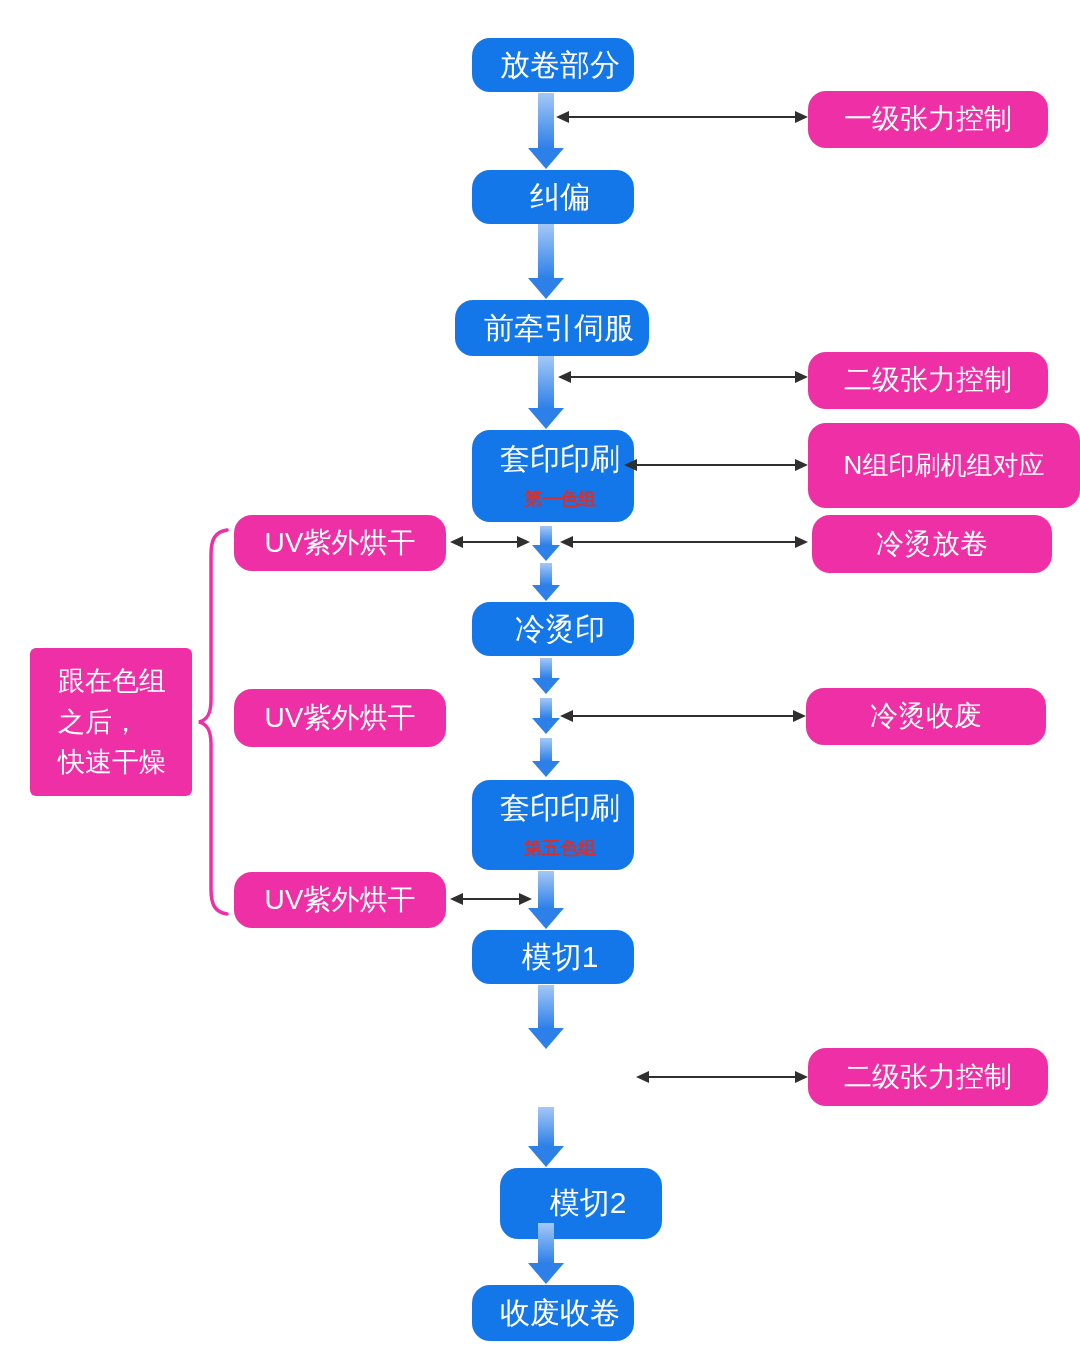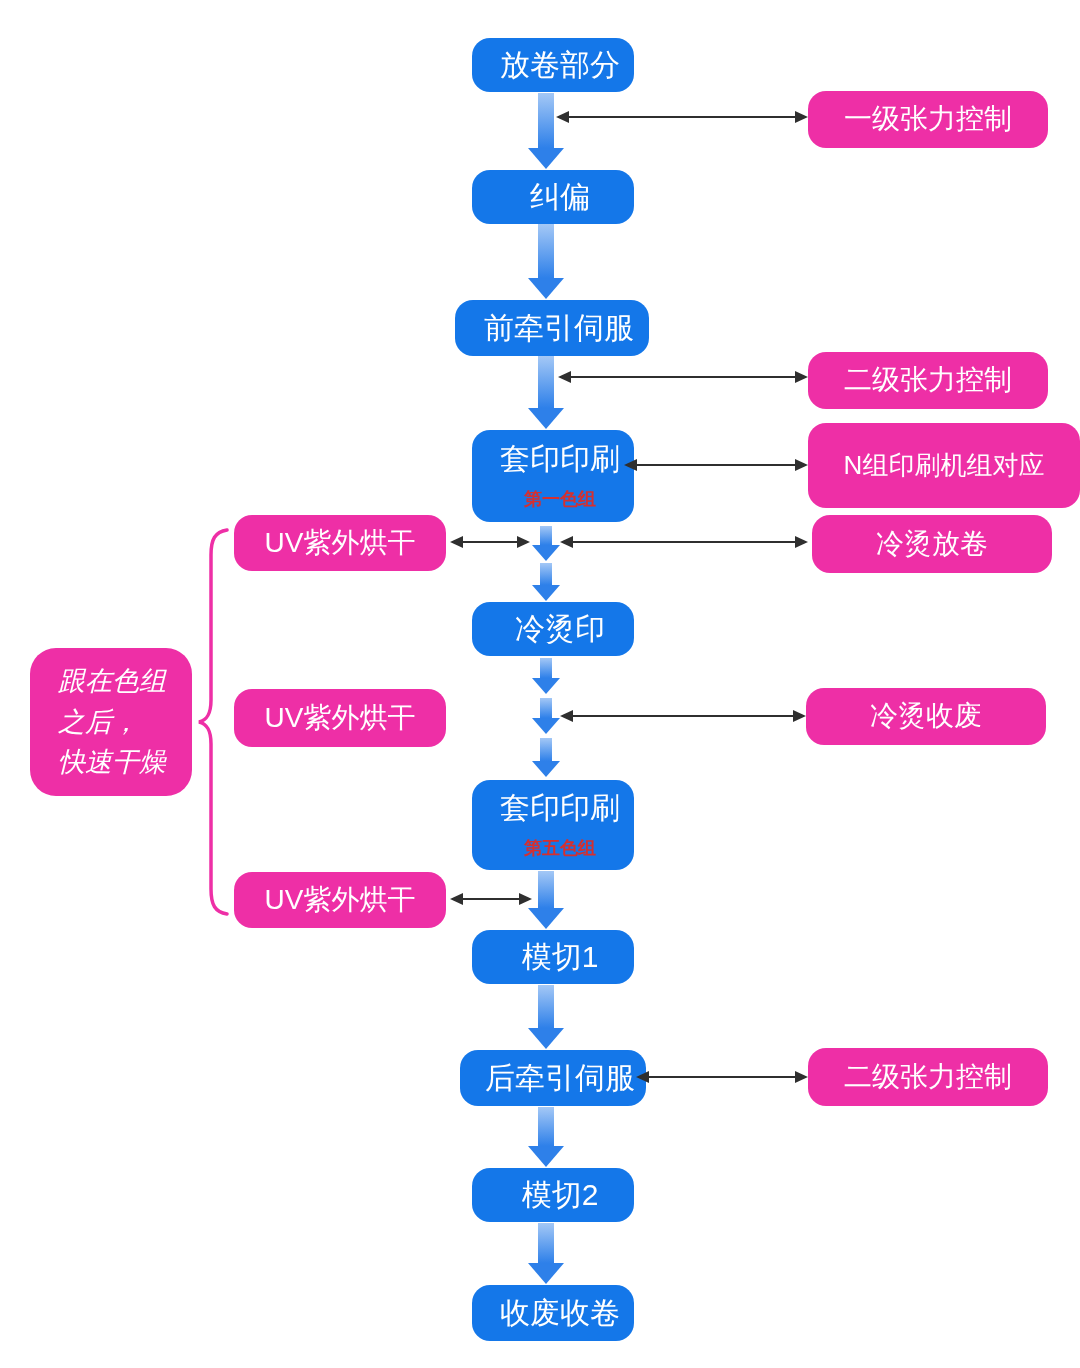--- a/index.html
+++ b/index.html
@@ -22,23 +22,23 @@
     color:var(--text-white);border-radius:18px;text-align:center;
     line-height:1.15;white-space:nowrap;
   }
   .blue{background:var(--blue);font-size:30px;padding-left:14px;}
   .pink{background:var(--pink);font-size:28px;}
   .stacked{flex-direction:column;gap:12px;}
   .sub{font-size:18px;color:var(--red-sub);font-weight:700;text-align:center;}
   .multiline{flex-direction:column;gap:4px;font-size:26px;line-height:1.45;}
   .brace-note{
     position:absolute;background:var(--pink);color:var(--text-white);
-    border-radius:26px;font-size:27px;line-height:1.5;
+    border-radius:6px;font-size:27px;line-height:1.5;
     display:flex;flex-direction:column;justify-content:center;
-    padding:10px 0 10px 28px;box-sizing:border-box;white-space:nowrap;font-style:italic;
+    padding:10px 0 10px 28px;box-sizing:border-box;white-space:nowrap;
   }
   
   .varrow{position:absolute;display:flex;flex-direction:column;align-items:center;}
   .varrow .shaft{flex:1;background:linear-gradient(var(--arrow-top),var(--arrow-bottom));}
   .varrow.big{width:36px;}
   .varrow.big .shaft{width:16px;}
   .varrow.big .head{width:0;height:0;border-left:18px solid transparent;border-right:18px solid transparent;border-top:21px solid var(--arrow-bottom);}
   .varrow.small{width:28px;}
   .varrow.small .shaft{width:12px;}
   .varrow.small .head{width:0;height:0;border-left:14px solid transparent;border-right:14px solid transparent;border-top:16px solid var(--arrow-bottom);}
@@ -74,23 +74,22 @@
 
   <div class="box blue" style="left:472px;top:602px;width:148px;height:54px">冷烫印</div>
 
   <div class="box blue stacked" style="left:472px;top:780px;width:148px;height:90px">
     <div>套印印刷</div>
     <div class="sub">第五色组</div>
   </div>
 
   <div class="box blue" style="left:472px;top:930px;width:148px;height:54px">模切1</div>
 
-  <div class="box blue" style="left:460px;top:1050px;width:172px;height:56px">后牵引伺服</div>
 
-  <div class="box blue" style="left:472px;top:1168px;width:148px;height:54px">模切2</div>
+  <div class="box blue" style="left:500px;top:1168px;width:148px;height:71px">模切2</div>
 
   <div class="box blue" style="left:472px;top:1285px;width:148px;height:56px">收废收卷</div>
 
   <div class="box pink" style="left:808px;top:91px;width:240px;height:57px">一级张力控制</div>
 
   <div class="box pink" style="left:808px;top:352px;width:240px;height:57px">二级张力控制</div>
 
   <div class="box pink multiline" style="left:808px;top:423px;width:272px;height:85px">
     <div>N组印刷机组对应</div>
   </div>

